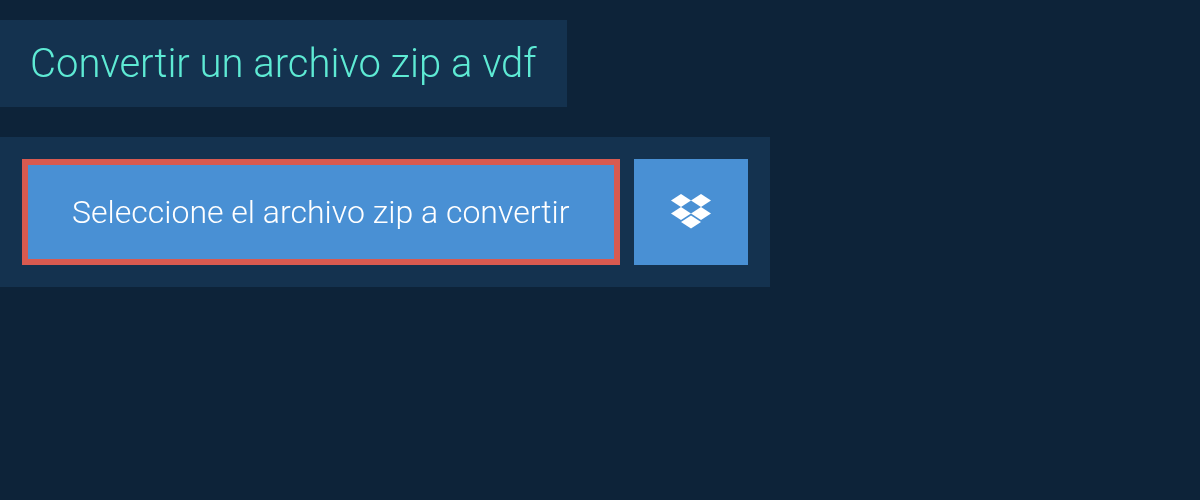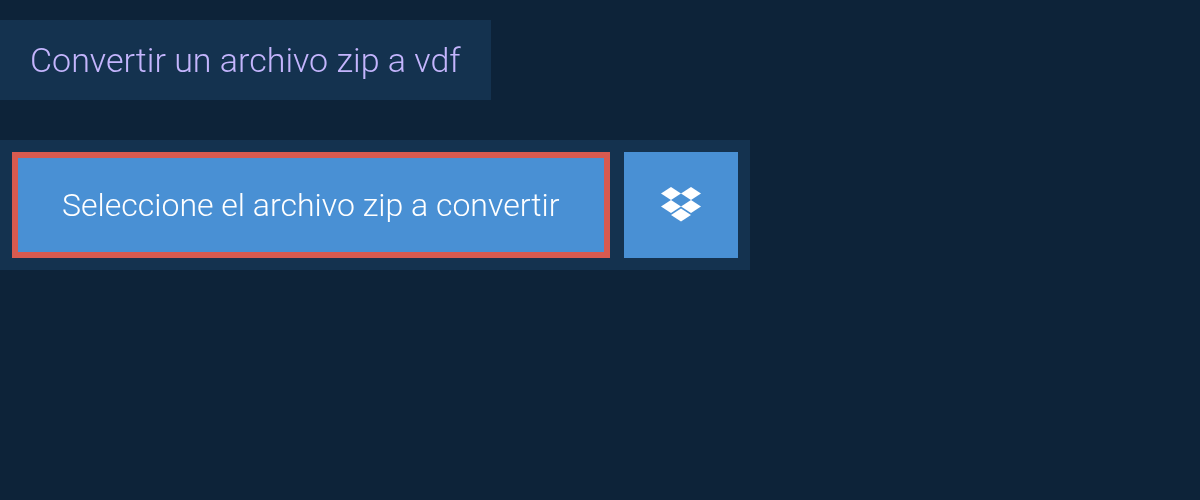--- a/index.html
+++ b/index.html
@@ -15,28 +15,28 @@
       overflow: hidden;
     }
     .header-tab {
       background-color: #14324f;
       display: inline-block;
       padding: 20px 30px;
       margin-top: 20px;
       margin-left: 0;
     }
     .header-title {
-      color: #c4b5fd;
-      font-size: 34px;
+      color: #5eead4;
+      font-size: 40px;
       font-weight: 300;
     }
     .button-panel {
       background-color: #14324f;
-      margin-top: 40px;
-      padding: 12px;
+      margin-top: 30px;
+      padding: 22px;
       display: flex;
       gap: 14px;
       width: fit-content;
     }
     .select-file-button {
       background-color: #4990d4;
       border: 6px solid #d85a50;
       color: #ffffff;
       font-size: 32px;
       font-weight: 300;

